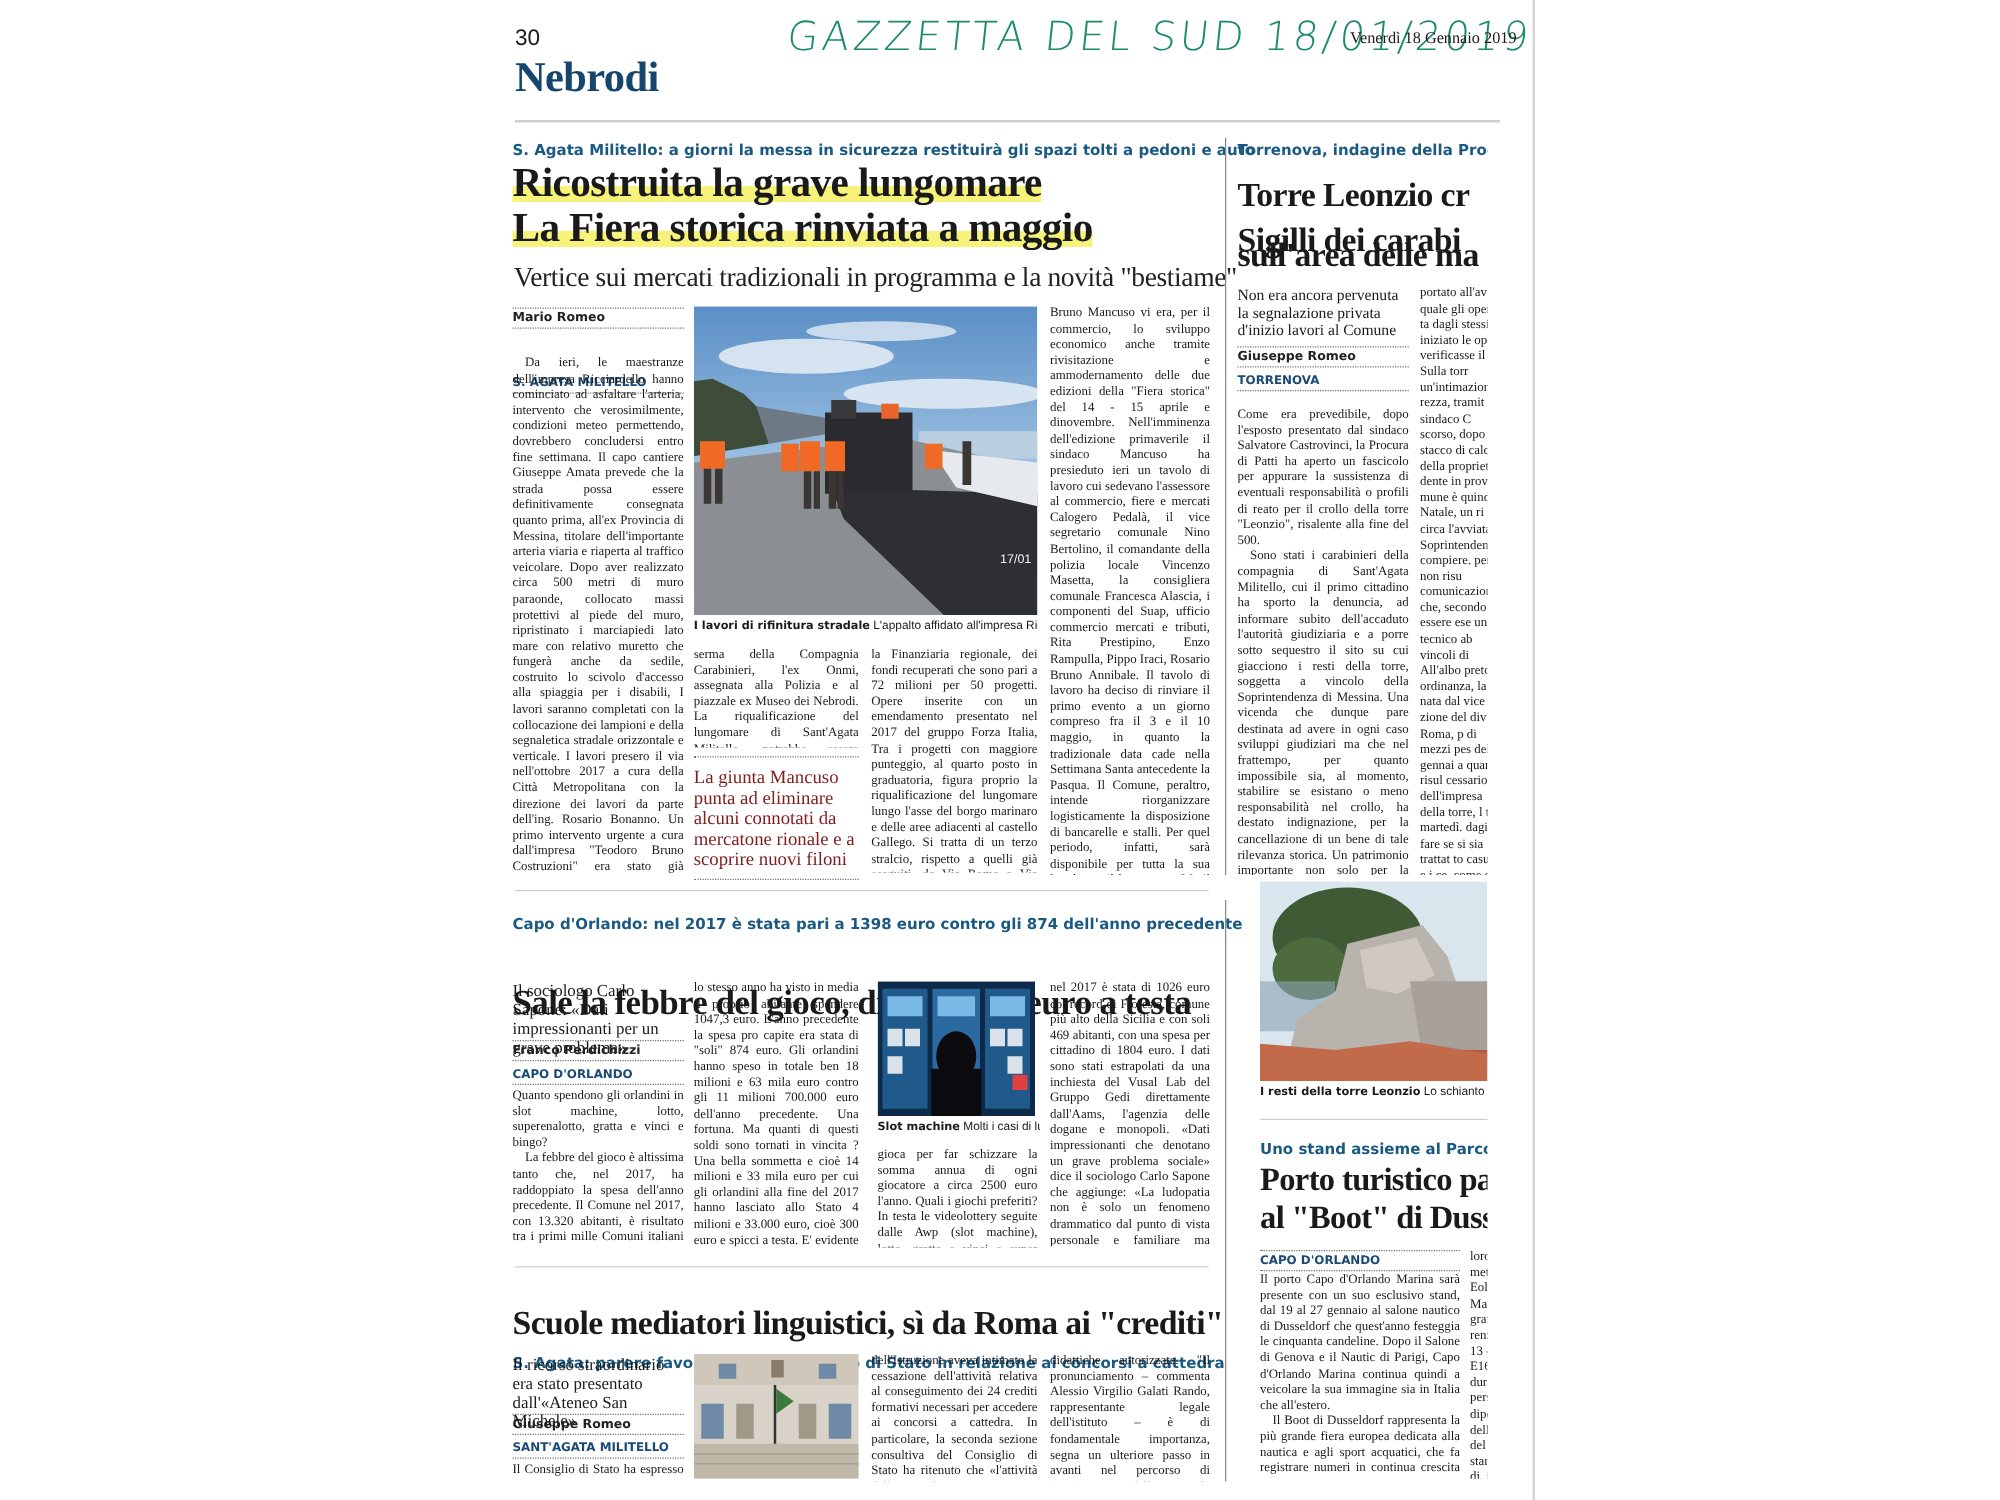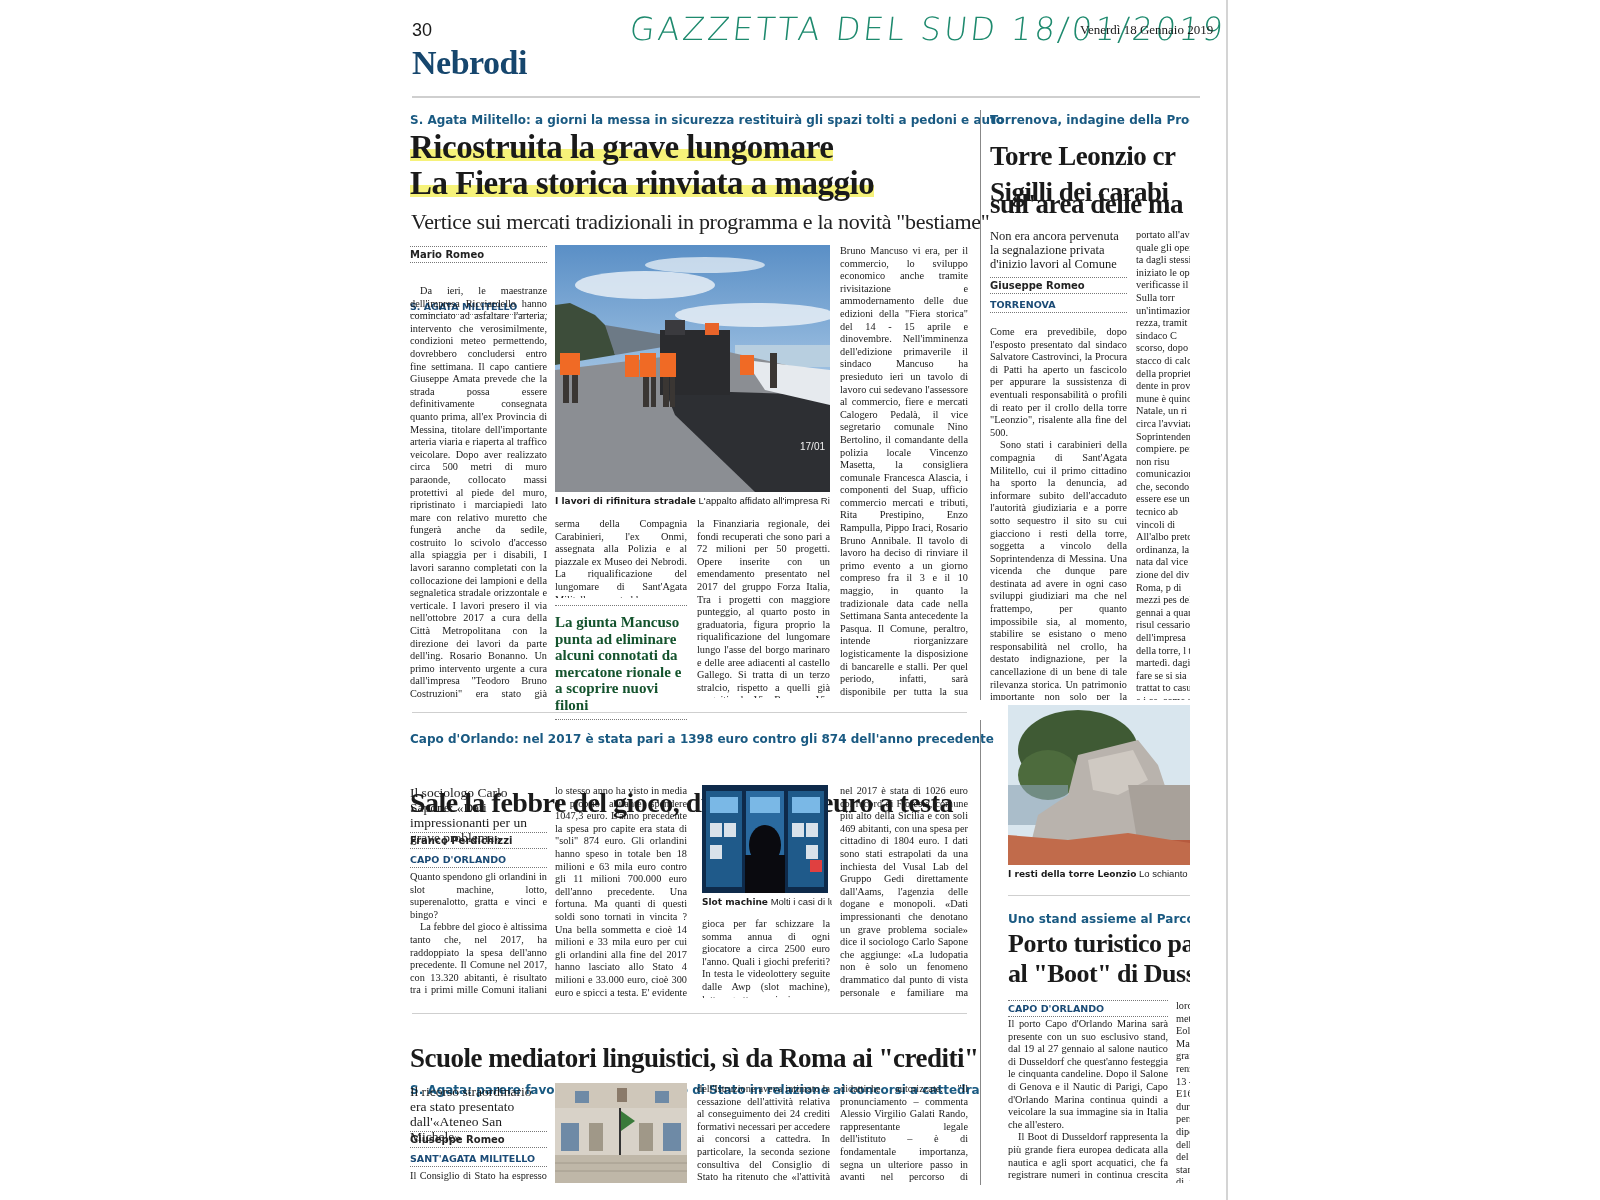--- a/index.html
+++ b/index.html
@@ -17,21 +17,21 @@
   .hl { background: linear-gradient(transparent 55%, #f6f27a 55%, #f6f27a 90%, transparent 90%); }
   .deck { font-family: "Liberation Serif", serif; font-size: 22px; color: #222; white-space: nowrap; letter-spacing: -0.3px; }
   .byline { font-family: "DejaVu Sans", sans-serif; font-weight: bold; font-size: 10px; color: #222; border-top: 1px dotted #777; border-bottom: 1px dotted #777; padding: 2px 0; }
   .loc { font-family: "DejaVu Sans", sans-serif; font-weight: bold; font-size: 9.5px; color: #1a4a75; border-bottom: 1px dotted #777; padding: 2px 0; }
   .body { font-family: "Liberation Serif", serif; font-size: 10.3px; line-height: 12.6px; color: #1a1a1a; text-align: justify; hyphens: auto; overflow: hidden; }
   .body p { margin: 0; text-indent: 10px; }
   .body p.first { text-indent: 0; }
   .subdeck { font-family: "Liberation Serif", serif; font-size: 13.5px; line-height: 15px; color: #1a1a1a; }
   .caption { font-family: "Liberation Sans", sans-serif; font-size: 9.5px; color: #1a1a1a; white-space: nowrap; overflow: hidden; }
   .caption b { font-family: "DejaVu Sans", sans-serif; font-size: 9px; }
-  .pull { font-family: "Liberation Serif", serif; font-weight: bold; color: #14532d; font-size: 15px; line-height: 16.5px; border-top: 1px dotted #777; border-bottom: 1px dotted #777; padding: 8px 0 6px; }
+  .pull { font-family: "Liberation Serif", serif; font-weight: normal; color: #7f1d1d; font-size: 15px; line-height: 16.5px; border-top: 1px dotted #777; border-bottom: 1px dotted #777; padding: 8px 0 6px; }
   .photo { overflow: hidden; }
   .vrule { width: 1px; background: #888; }
   .clip { overflow: hidden; }
 </style>
 </head>
 <body>
 
 <div class="page"></div>
 <div class="page-edge"></div>
 

